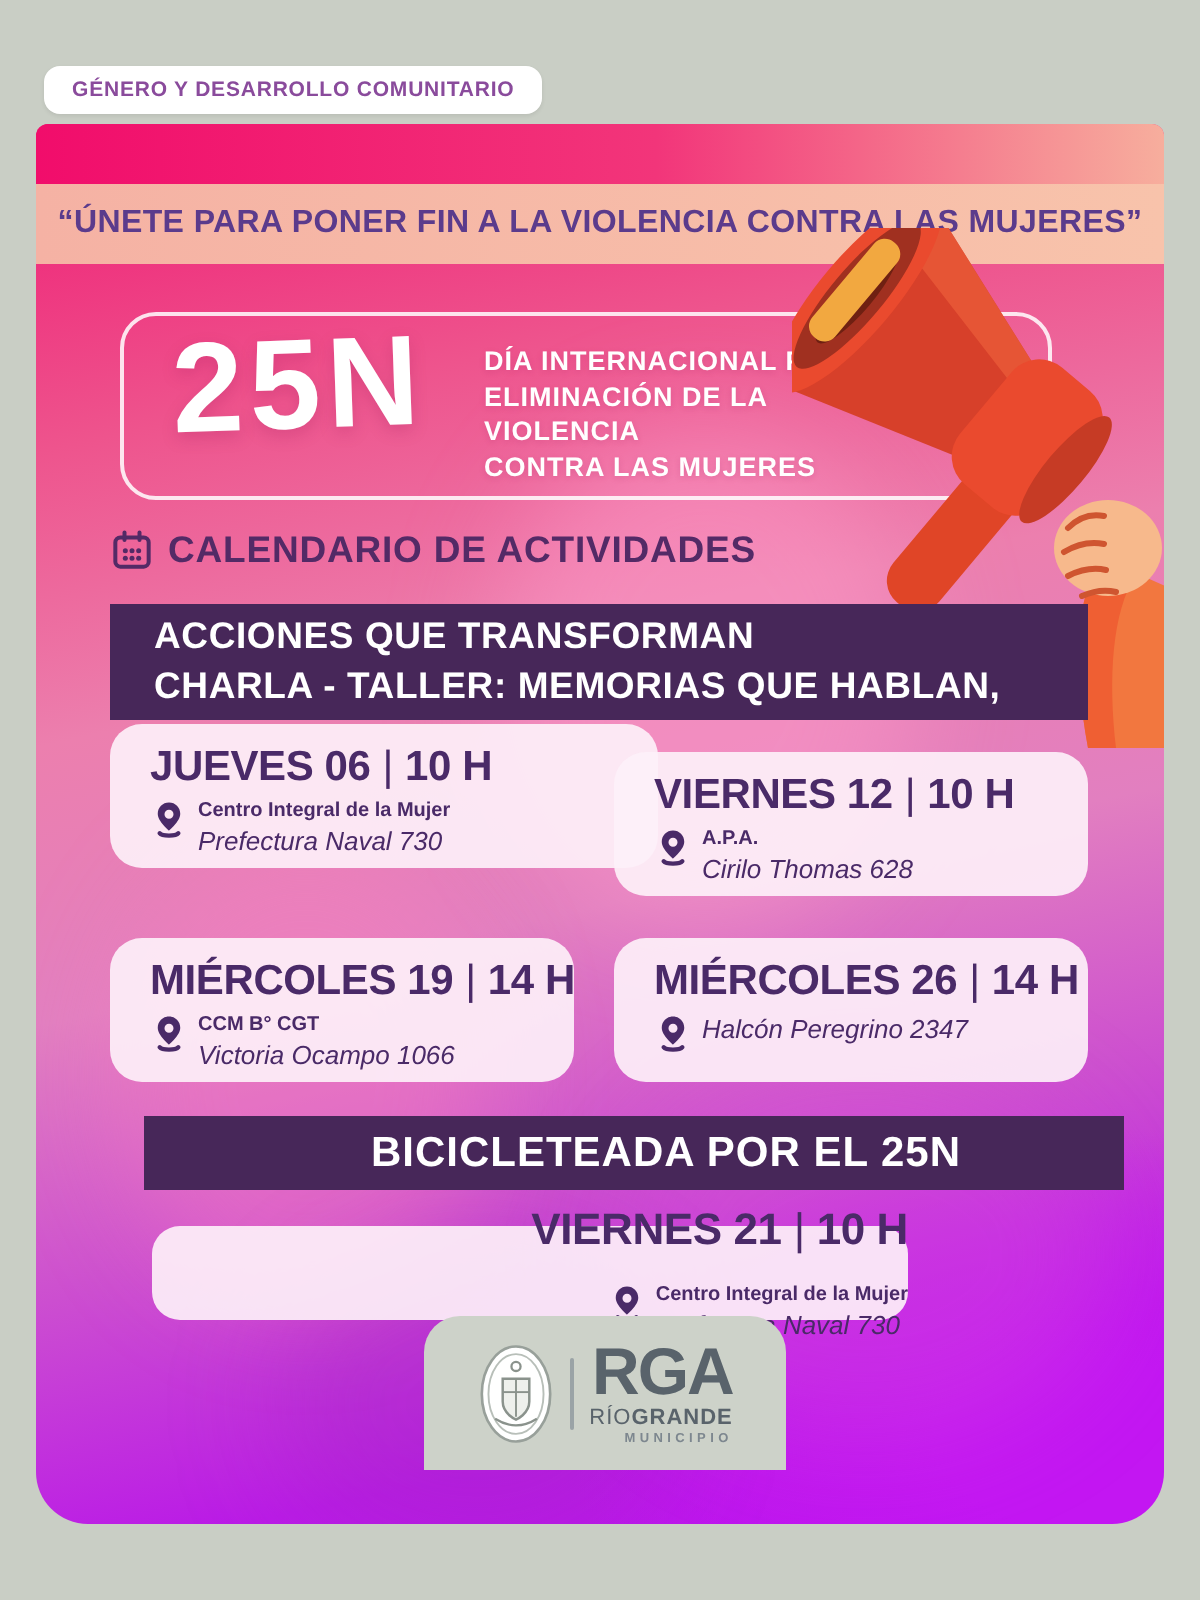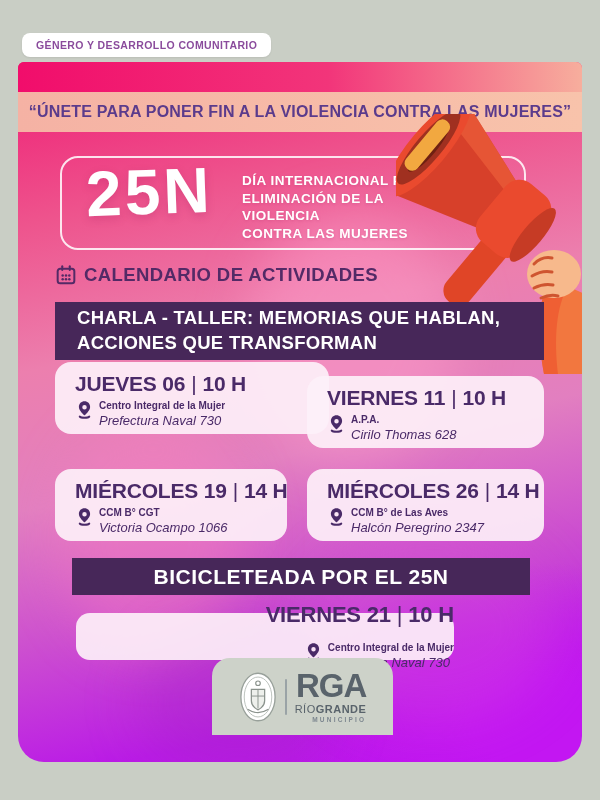--- a/index.html
+++ b/index.html
@@ -84,21 +84,21 @@
   .cal-heading{
     position:absolute;left:38px;top:202px;
     display:flex;align-items:center;gap:8px;
   }
   .cal-heading .txt{
     font-size:18.5px;font-weight:800;color:#532a66;letter-spacing:.4px;
   }
 
   
   .bar{
-    position:absolute;background:#472759;color:#ffffff;font-weight:800;
+    position:absolute;background:#472759;color:#ffffff;font-weight:800;padding-left:32px;
   }
   .bar-workshop{
     left:37px;top:240px;width:489px;height:58px;
     padding:0;display:flex;flex-direction:column;justify-content:center;
     padding-left:22px;box-sizing:border-box;
     font-size:18.5px;line-height:1.35;letter-spacing:.3px;
   }
   .bar-bike{
     left:54px;top:496px;width:458px;height:37px;
     display:flex;align-items:center;justify-content:center;
@@ -217,43 +217,43 @@
           <circle cx="12" cy="12.5" r="1.5" fill="#532a66"></circle>
           <circle cx="16" cy="12.5" r="1.5" fill="#532a66"></circle>
         <circle cx="8" cy="17" r="1.5" fill="#532a66"></circle>
           <circle cx="12" cy="17" r="1.5" fill="#532a66"></circle>
           <circle cx="16" cy="17" r="1.5" fill="#532a66"></circle>
       </svg>
       <span class="txt">CALENDARIO DE ACTIVIDADES</span>
     </div>
 
     <div class="bar bar-workshop">
+      <div>ACCIONES QUE TRANSFORMAN</div>
       <div>CHARLA - TALLER: MEMORIAS QUE HABLAN,</div>
-      <div>ACCIONES QUE TRANSFORMAN</div>
     </div>
 
     <div class="card c1">
       <div class="day-line">
         <span>JUEVES 06</span><span class="sep">|</span><span>10 H</span>
       </div>
       <div class="venue-row">
         <svg class="pin-icon" width="15" height="20" viewBox="0 0 24 30">
           <path d="M12 1C6.9 1 3 4.9 3 10c0 6.2 9 13.5 9 13.5s9-7.3 9-13.5C21 4.9 17.1 1 12 1zm0 13a3.6 3.6 0 1 1 0-7.2 3.6 3.6 0 0 1 0 7.2z" fill="#4a2a68"></path>
           <path d="M4.5 25.5c2 2.6 13 2.6 15 0" stroke="#4a2a68" stroke-width="3.4" fill="none" stroke-linecap="round"></path>
         </svg>
         <div class="venue-block">
           <div class="venue-name">Centro Integral de la Mujer</div>
           <div class="venue-addr">Prefectura Naval 730</div>
         </div>
       </div>
     </div>
 
     <div class="card c2">
       <div class="day-line">
-        <span>VIERNES 11</span><span class="sep">|</span><span>10 H</span>
+        <span>VIERNES 12</span><span class="sep">|</span><span>10 H</span>
       </div>
       <div class="venue-row">
         <svg class="pin-icon" width="15" height="20" viewBox="0 0 24 30">
           <path d="M12 1C6.9 1 3 4.9 3 10c0 6.2 9 13.5 9 13.5s9-7.3 9-13.5C21 4.9 17.1 1 12 1zm0 13a3.6 3.6 0 1 1 0-7.2 3.6 3.6 0 0 1 0 7.2z" fill="#4a2a68"></path>
           <path d="M4.5 25.5c2 2.6 13 2.6 15 0" stroke="#4a2a68" stroke-width="3.4" fill="none" stroke-linecap="round"></path>
         </svg>
         <div class="venue-block">
           <div class="venue-name">A.P.A.</div>
           <div class="venue-addr">Cirilo Thomas 628</div>
         </div>
@@ -279,21 +279,20 @@
     <div class="card c4">
       <div class="day-line">
         <span>MIÉRCOLES 26</span><span class="sep">|</span><span>14 H</span>
       </div>
       <div class="venue-row">
         <svg class="pin-icon" width="15" height="20" viewBox="0 0 24 30">
           <path d="M12 1C6.9 1 3 4.9 3 10c0 6.2 9 13.5 9 13.5s9-7.3 9-13.5C21 4.9 17.1 1 12 1zm0 13a3.6 3.6 0 1 1 0-7.2 3.6 3.6 0 0 1 0 7.2z" fill="#4a2a68"></path>
           <path d="M4.5 25.5c2 2.6 13 2.6 15 0" stroke="#4a2a68" stroke-width="3.4" fill="none" stroke-linecap="round"></path>
         </svg>
         <div class="venue-block">
-          <div class="venue-name">CCM B° de Las Aves</div>
           <div class="venue-addr">Halcón Peregrino 2347</div>
         </div>
       </div>
     </div>
 
     <div class="bar bar-bike">BICICLETEADA POR EL 25N</div>
 
     <div class="card-bike">
       <div class="day-line">
         <span>VIERNES 21</span><span class="sep">|</span><span>10 H</span>

